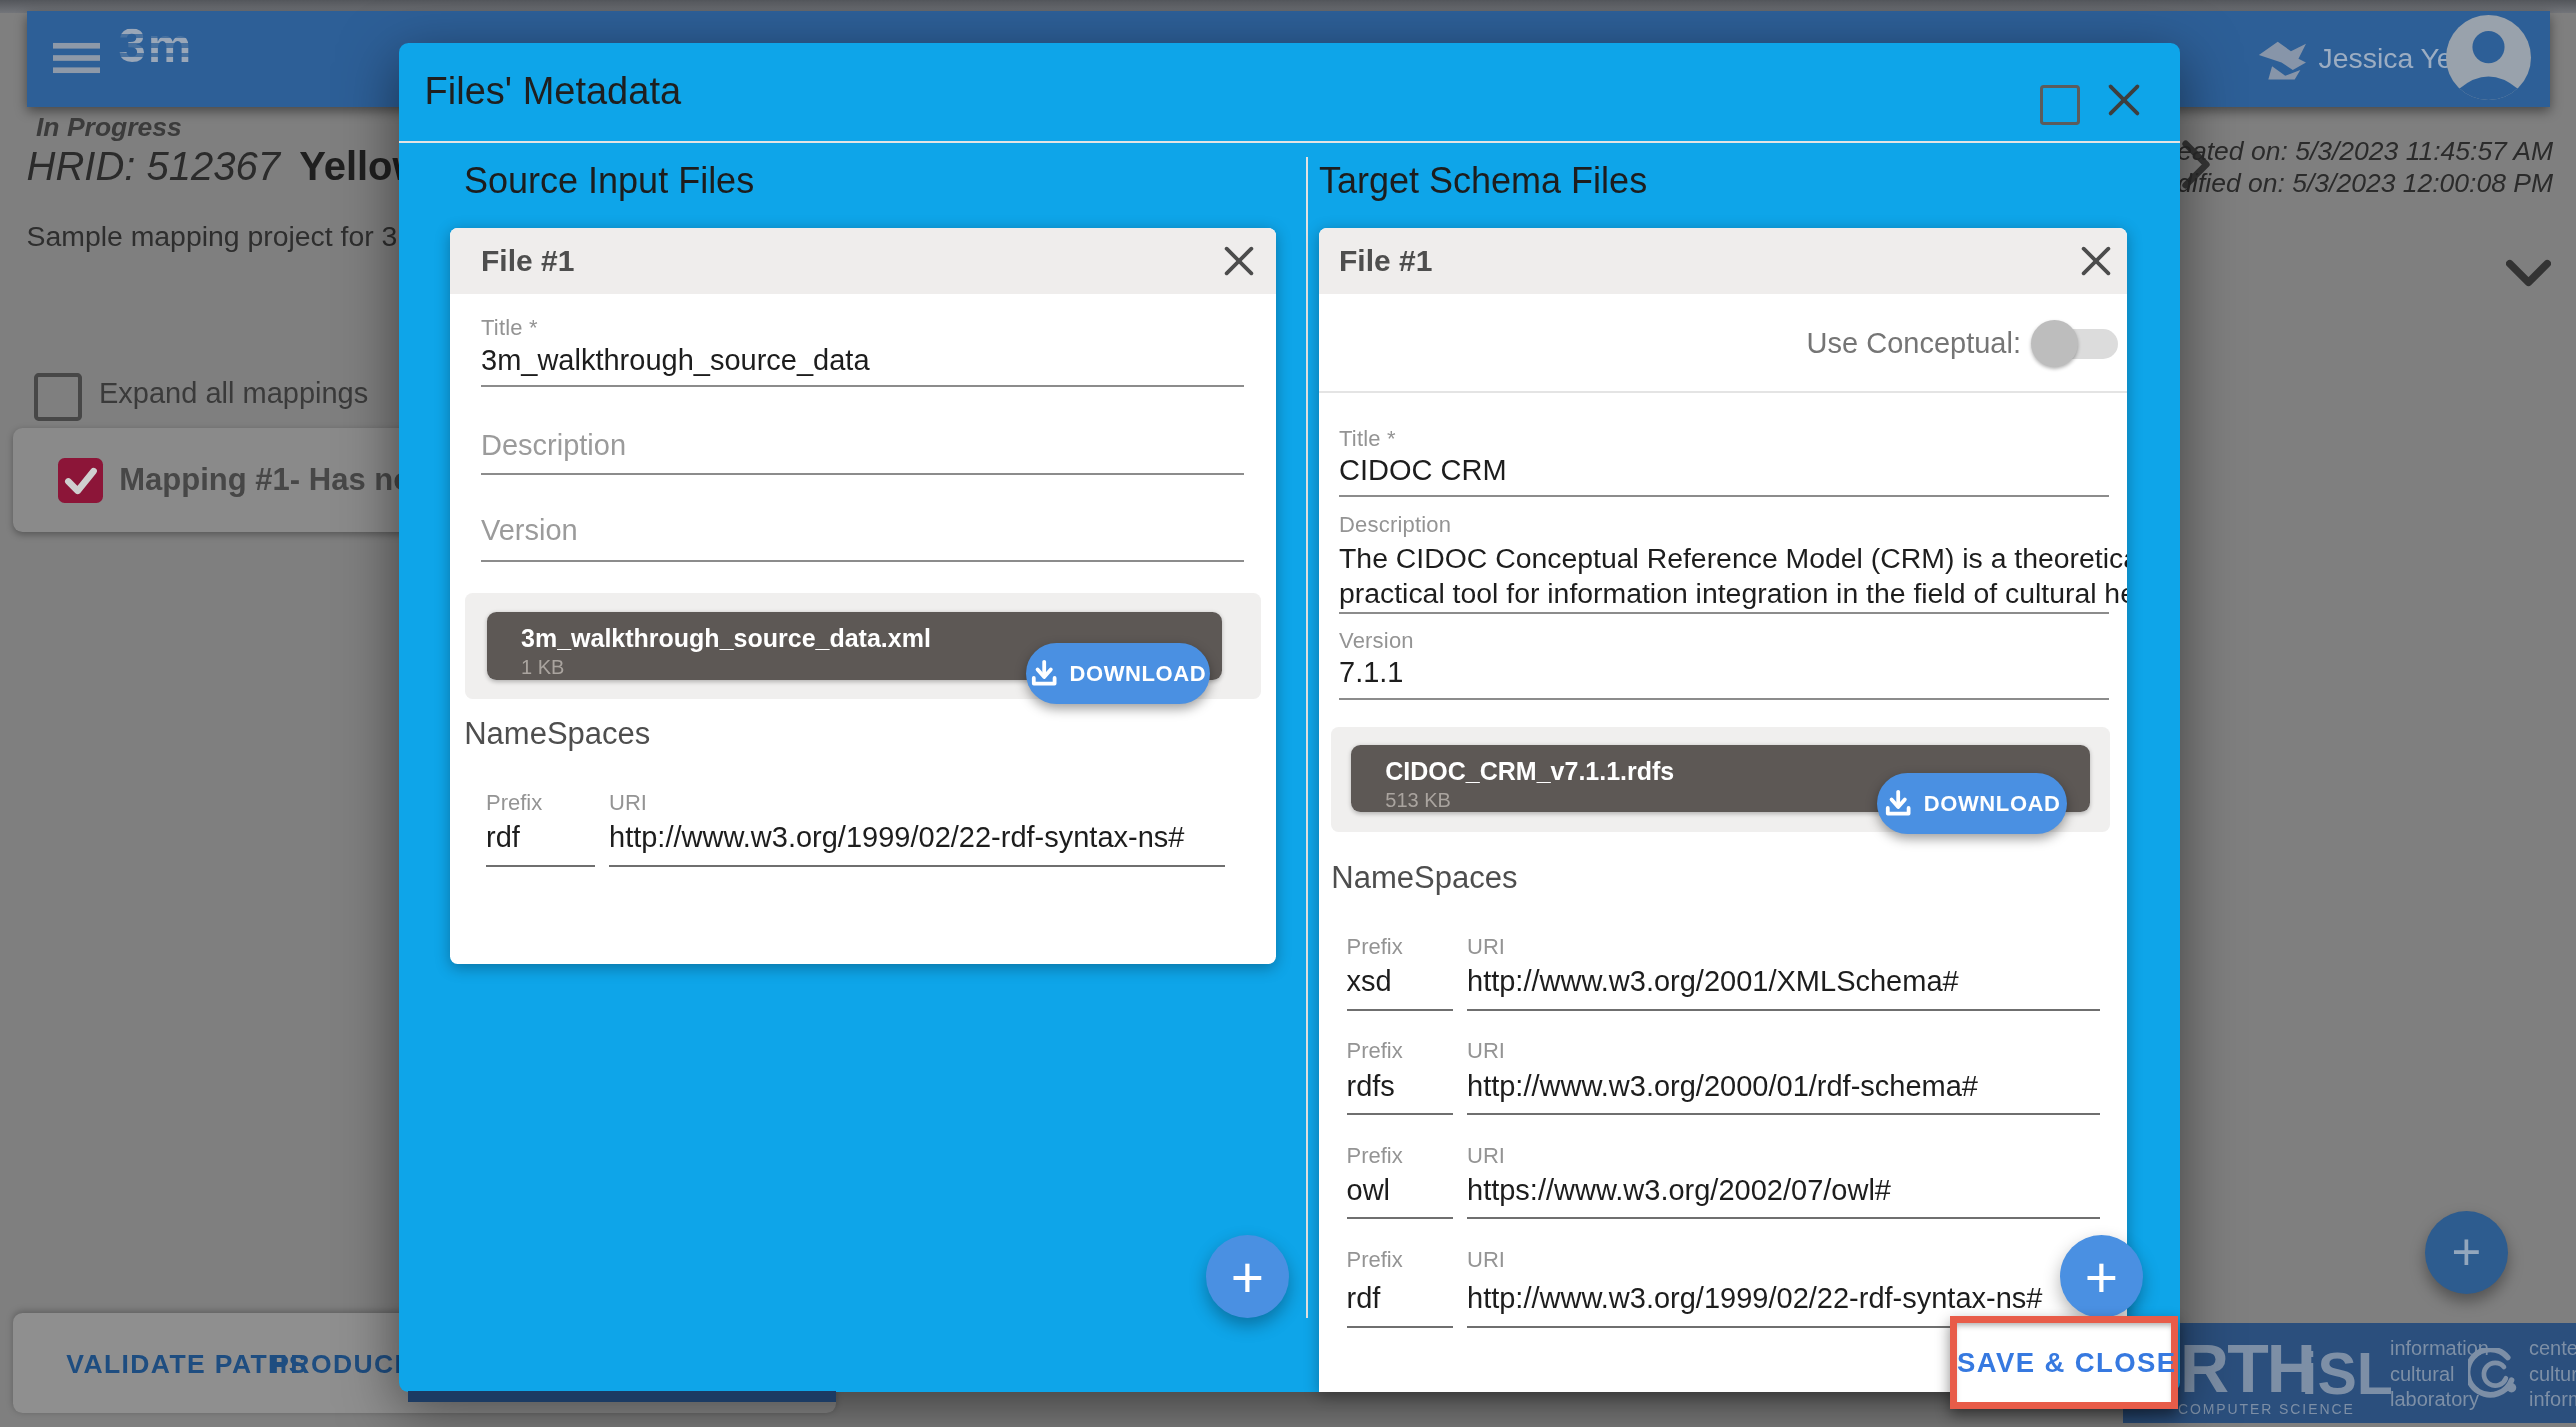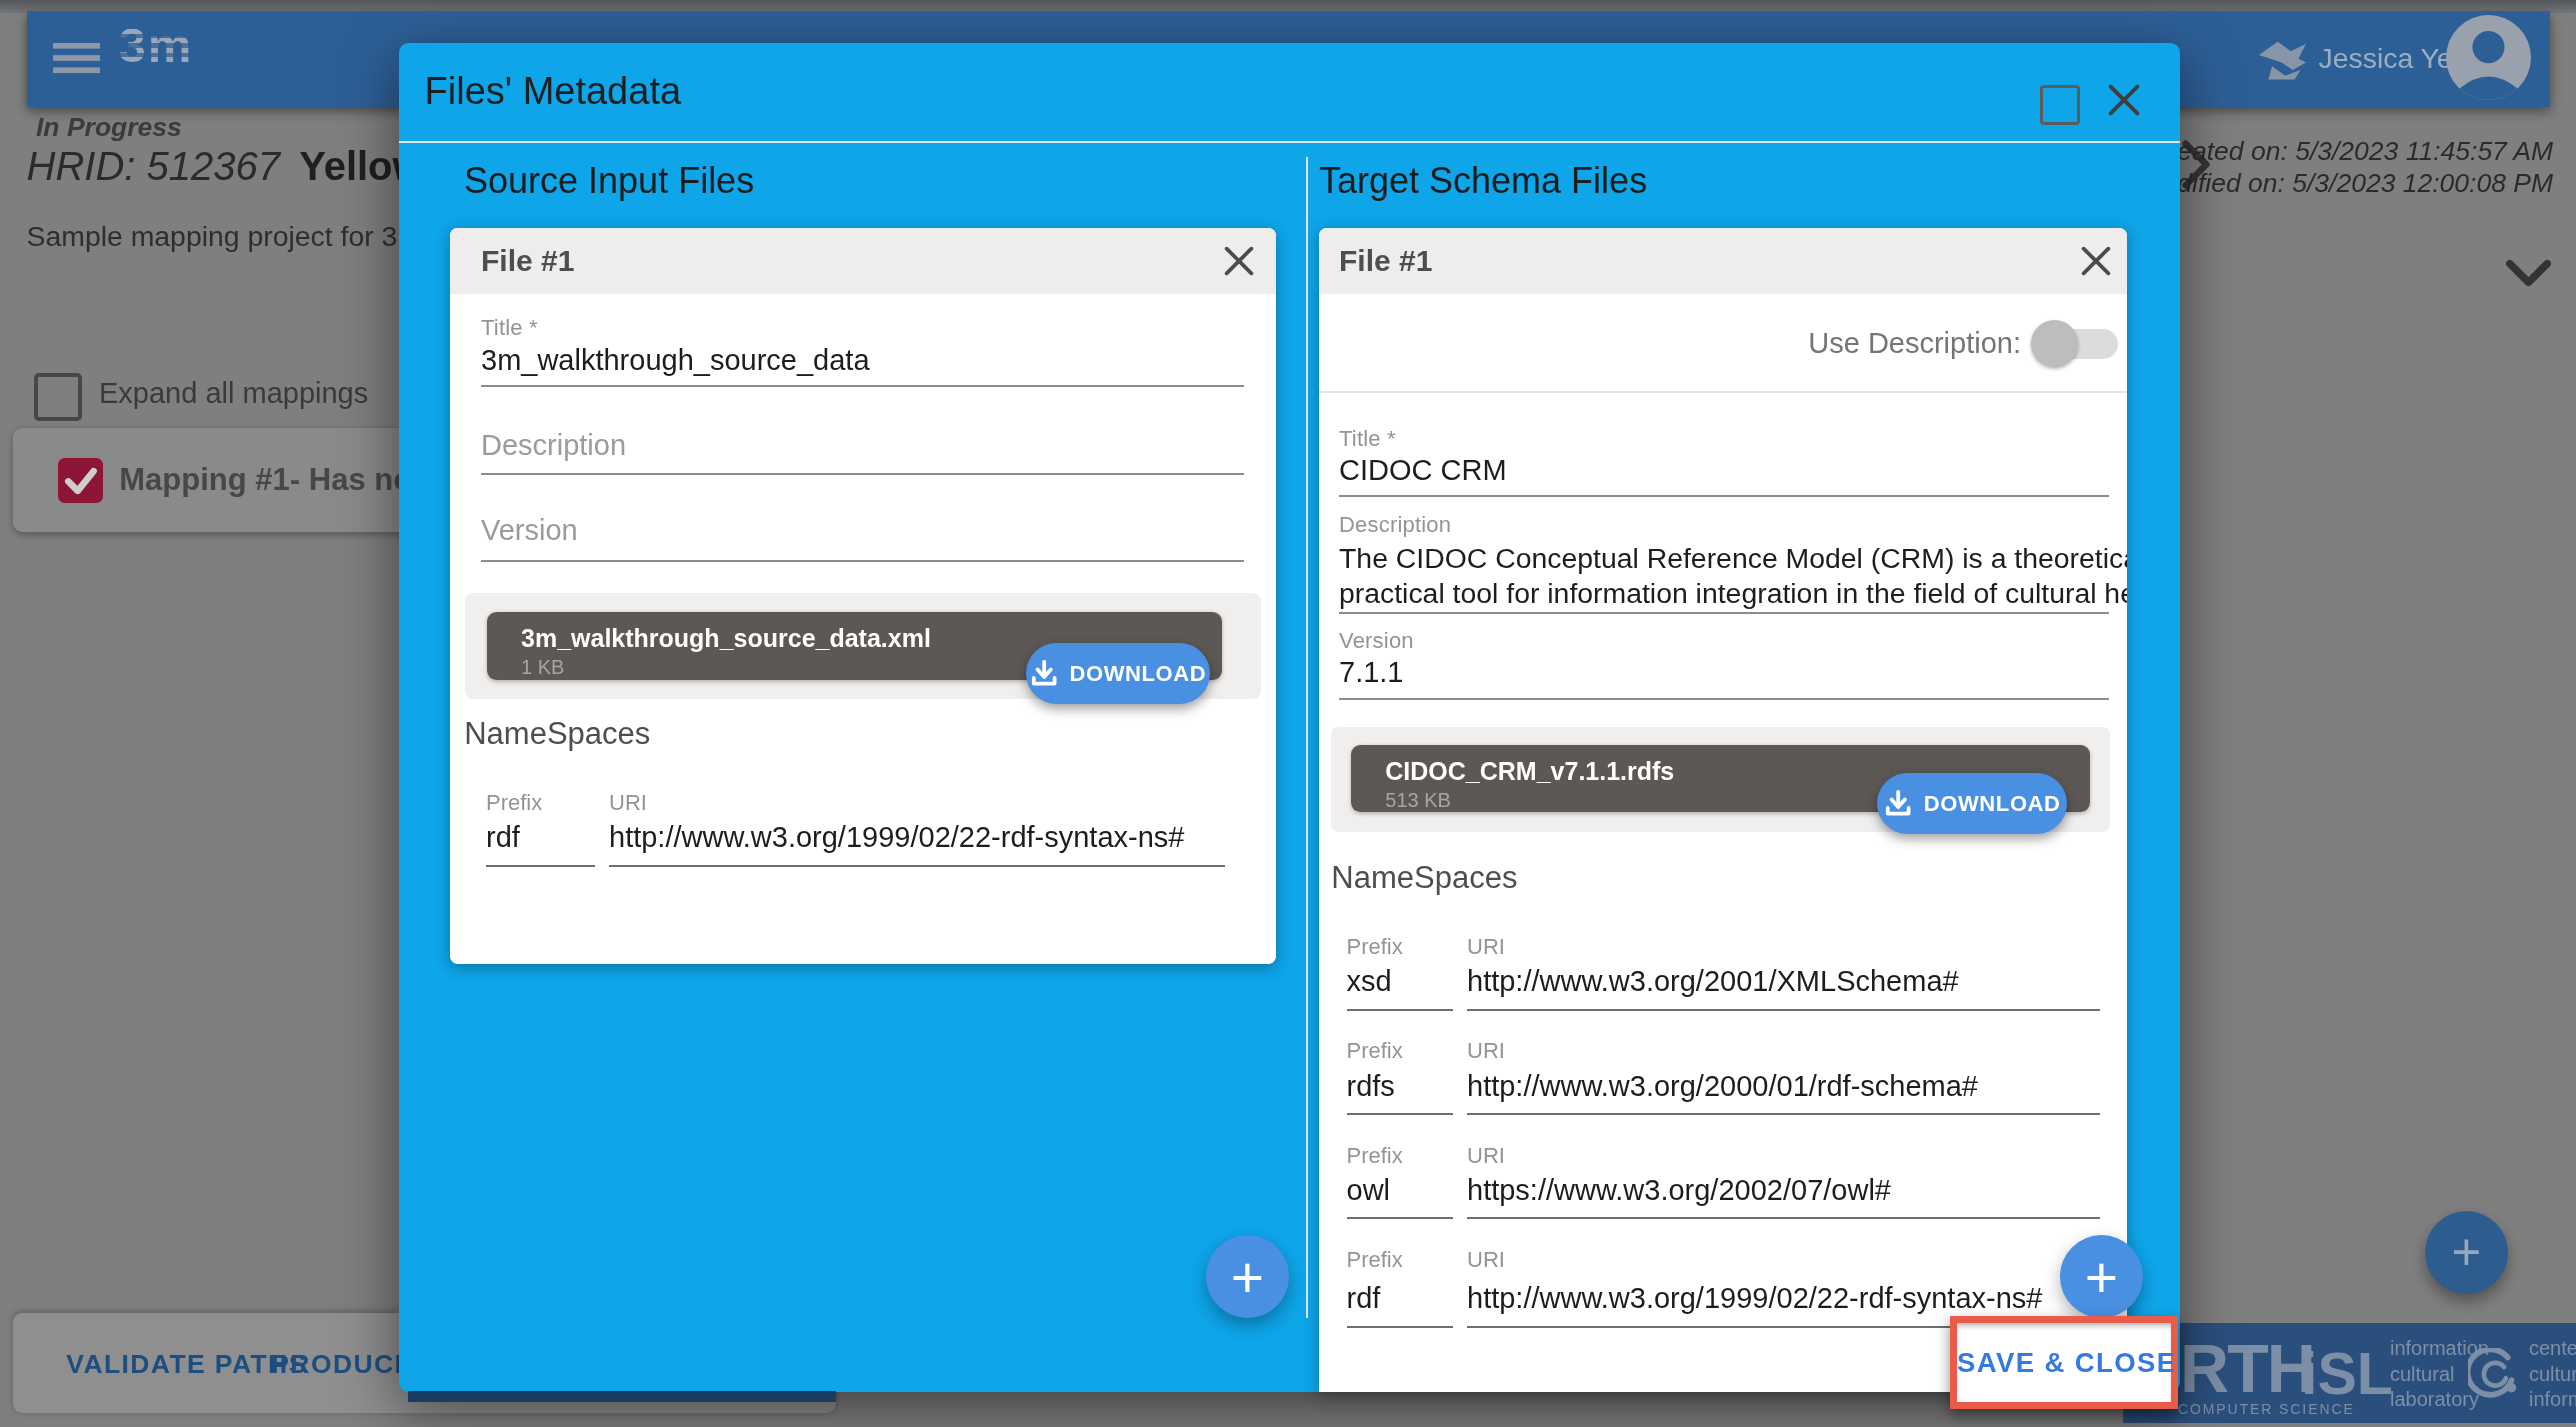--- a/index.html
+++ b/index.html
@@ -210,21 +210,21 @@
   <div class="card" style="left:920px;top:185px;width:808px;height:1164px;border-radius:7.6px 7.6px 0 0;overflow:hidden">
     <div class="cardhead"></div>
     <div class="cardtitle" style="left:20px">File #1</div>
     <div class="abs xbtn" style="left:758px;top:14.2px">
       <svg width="38" height="38" viewBox="0 0 40 40">
         <line x1="7" y1="7" x2="33" y2="33" stroke="#4c4c4c" stroke-width="4" stroke-linecap="round"></line>
         <line x1="33" y1="7" x2="7" y2="33" stroke="#4c4c4c" stroke-width="4" stroke-linecap="round"></line>
       </svg>
     </div>
 
-    <div class="abs" style="left:294px;top:99px;width:408px;text-align:right;font-size:29px;color:#757575">Use Description:</div>
+    <div class="abs" style="left:294px;top:99px;width:408px;text-align:right;font-size:29px;color:#757575">Use Conceptual:</div>
     <div class="abs" style="left:712px;top:90px;width:89px;height:51px;cursor:pointer">
       <div class="abs" style="left:11.4px;top:11.4px;width:76px;height:30px;border-radius:15px;background:#dcdcdc"></div>
       <div class="abs" style="left:0;top:1.9px;width:47px;height:47px;border-radius:50%;background:#bdbdbd;box-shadow:0 1.9px 3.8px rgba(0,0,0,.3)"></div>
     </div>
     <div class="abs" style="left:0;top:163px;width:808px;height:1.9px;background:#e4e4e4"></div>
 
     <div class="flab" style="left:20px;top:198px">Title *</div>
     <div class="fval" style="left:20px;top:226px">CIDOC CRM</div>
     <div class="ul" style="left:20px;top:267px;width:770px"></div>
 

